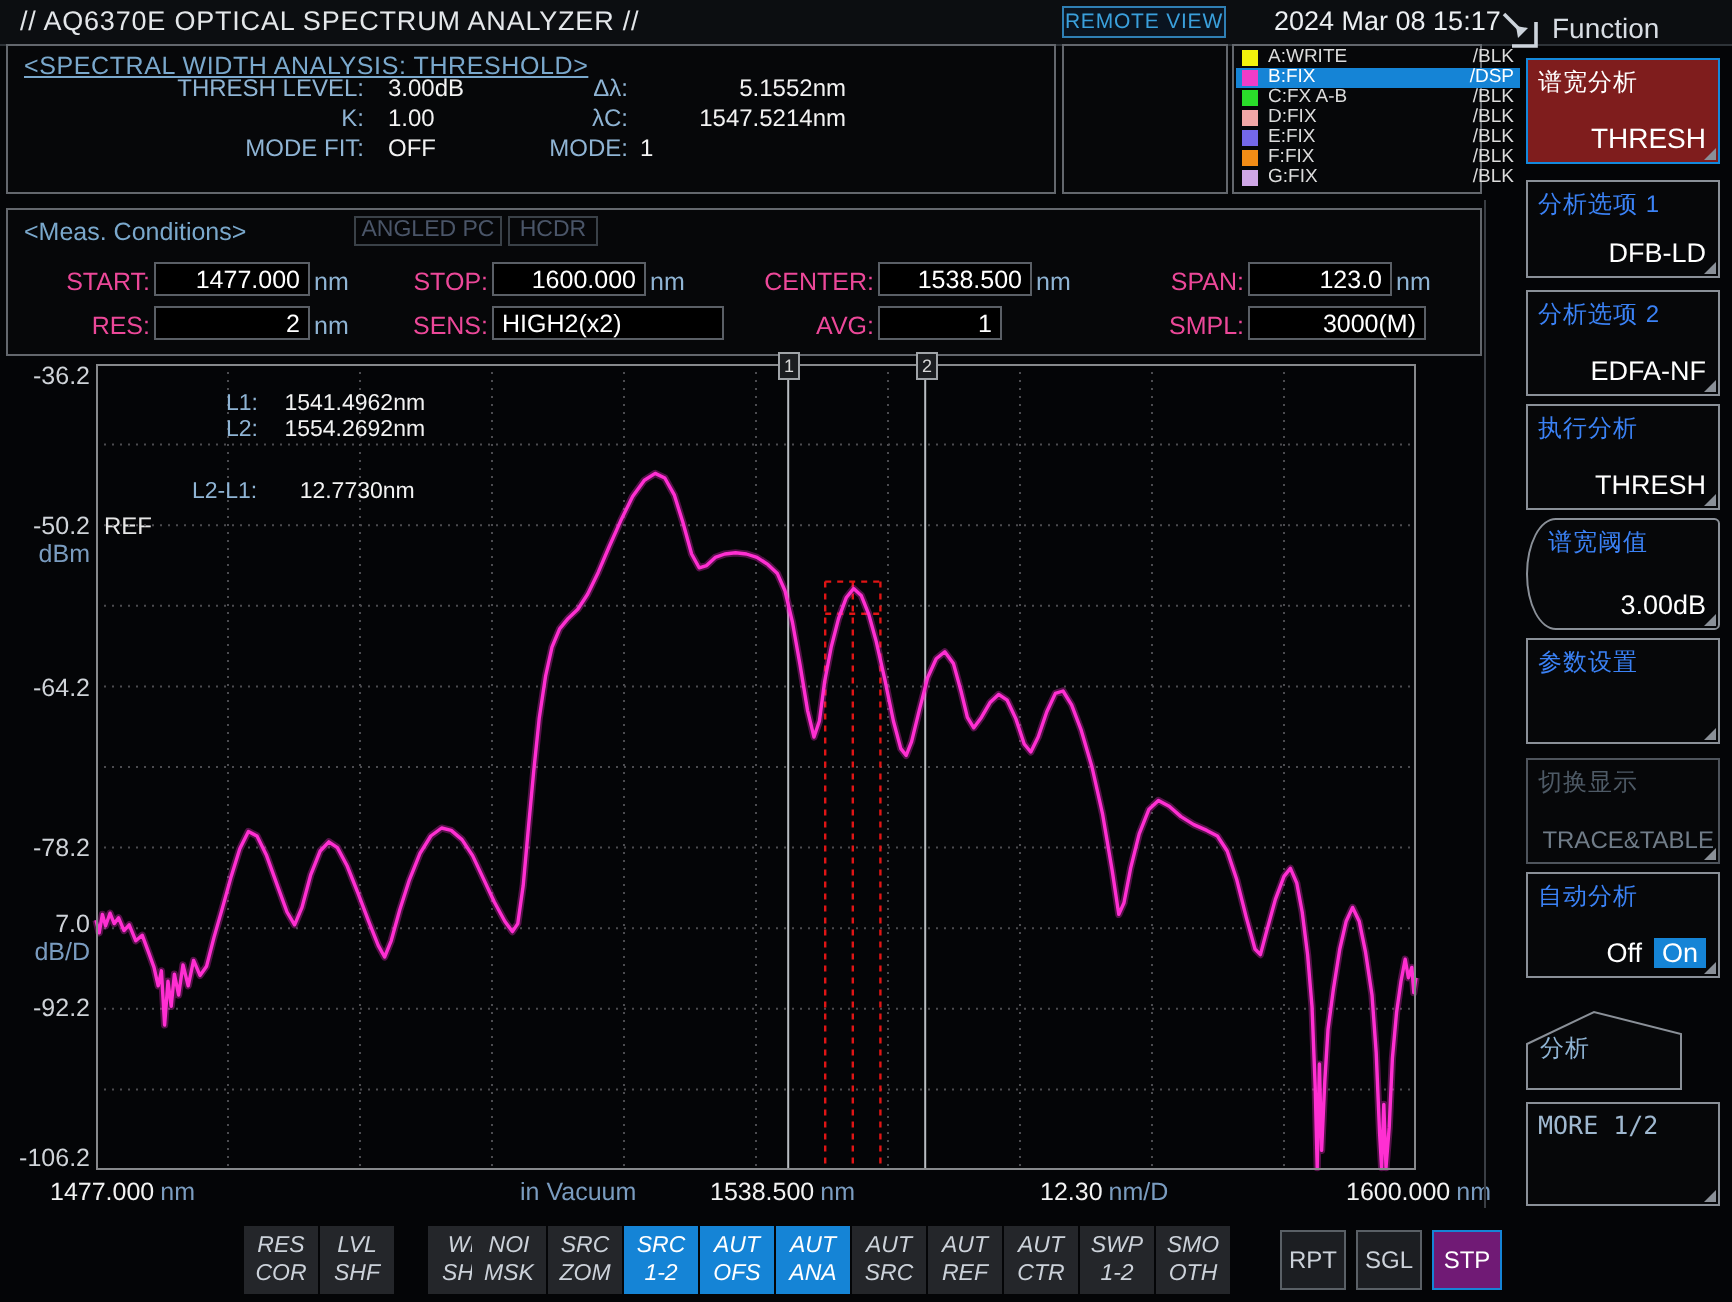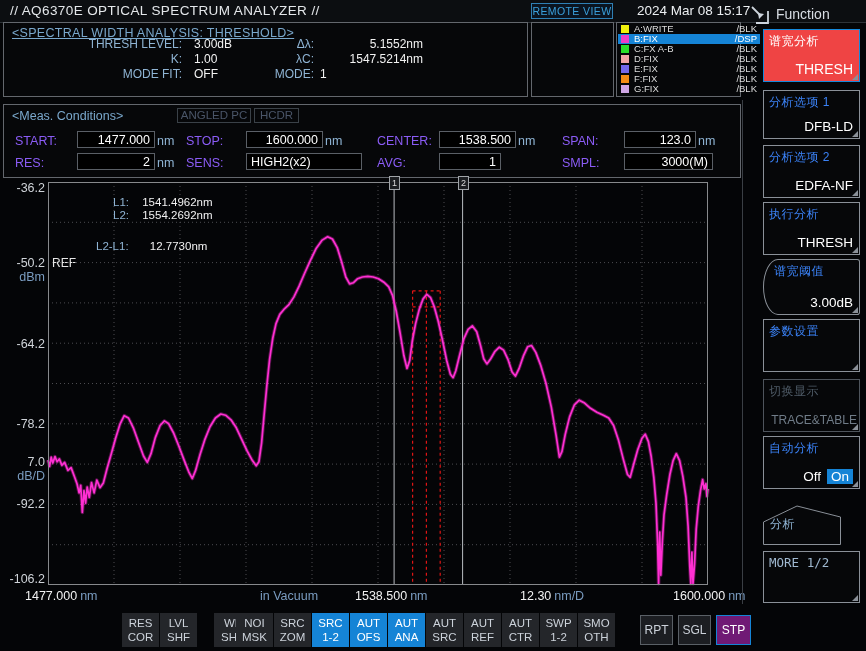--- a/index.html
+++ b/index.html
@@ -24,53 +24,53 @@
   .leg-row{position:absolute;left:1px;width:122px;height:10px;font-size:9.5px;line-height:10px;color:#dcdcdc;padding-left:20px;}
   .leg-row .sw{position:absolute;left:3px;top:1px;width:8px;height:8px;}
   .leg-row .nm{position:absolute;left:16px;top:0;}
   .leg-row .st{position:absolute;right:3px;top:0;}
   .leg-row.sel{background:#1584d6;color:#fff;}
   
   .badge{position:absolute;border:1px solid #3a4148;color:#4a5568;font-size:11.5px;text-align:center;height:13px;line-height:13px;}
   .fbox{position:absolute;background:#000;border:1px solid #5a5f66;height:15px;box-sizing:content-box;font-size:12.5px;}
   .fbox .v{position:absolute;right:4px;top:1px;color:#fff;}
   .fbox .v.l{left:4px;right:auto;}
-  .flbl{position:absolute;font-size:12.5px;color:#8b5cf6;}
+  .flbl{position:absolute;font-size:12.5px;color:#ec4899;text-align:right;}
   .funit{position:absolute;font-size:12.5px;color:#8fb4d4;}
   
   #plotwrap{position:absolute;left:48px;top:182px;width:660px;height:403px;}
   .ytick{position:absolute;width:45px;text-align:right;font-size:12.5px;color:#cfd3d8;}
   .marker-flag{position:absolute;width:9px;height:12px;border:1px solid #a0a4a8;background:#1b1d20;color:#d8d8d8;
     font-size:9px;text-align:center;line-height:12px;z-index:5;}
   .xlab{position:absolute;top:589px;font-size:12.5px;white-space:nowrap;}
   .xlab .u{color:#7a9cc0;margin-left:3px;}
   .ann{position:absolute;font-size:11.5px;white-space:nowrap;}
   .ann .al{color:#8fb4d4;}
   .ann .av{color:#f2f2f2;}
   
   #divider{position:absolute;left:742px;top:100px;width:1px;height:504px;background:#3a3e44;}
   #fn-header{position:absolute;left:776px;top:6px;font-size:14px;color:#d8dde4;}
   .fbtn{position:absolute;left:763px;width:97px;border:1px solid #8a9098;background:#060709;box-sizing:border-box;}
   .fbtn::after{content:"";position:absolute;right:1px;bottom:1px;width:0;height:0;
     border-left:6px solid transparent;border-bottom:6px solid #8a9098;}
   .fbtn .cl{position:absolute;left:5px;top:3px;font-size:12px;color:#3b82f6;letter-spacing:.5px;}
   .fbtn .cv{position:absolute;right:6px;bottom:4px;font-size:13.5px;color:#fff;}
-  .fbtn.primary{background:#ef4444;border-color:#1489dc;}
+  .fbtn.primary{background:#7f1d1d;border-color:#1489dc;}
   .fbtn.primary .cl,.fbtn.primary .cv{color:#fff;}
   .fbtn.curved{border-radius:16px 3px 3px 16px / 30px 3px 3px 30px;}
   .fbtn.disabled{border-color:#4e545c;}
   .fbtn.disabled .cl{color:#4e5a66;}
   .fbtn.disabled .cv{color:#707c88;font-size:12px;}
   .onchip{background:#1584d6;color:#fff;padding:0 4px;margin-left:6px;}
   #pentagon-label{position:absolute;left:770px;top:516px;font-size:12px;color:#8fb4d4;letter-spacing:.5px;}
   #more-btn{font-family:"DejaVu Sans Mono","Liberation Mono",monospace;}
   #more-btn .cl{font-size:12.5px;color:#9fb8d0;letter-spacing:0;}
   
   .tbtn{position:absolute;top:613px;width:37px;height:34px;background:#24262a;color:#ccd2da;
-    font-size:11.5px;line-height:1.25;text-align:center;padding-top:3px;box-sizing:border-box;}
+    font-size:11.5px;line-height:1.25;text-align:center;padding-top:3px;box-sizing:border-box;font-style:italic;}
   .tbtn.active{background:#1584d6;color:#fff;}
   .sbtn{position:absolute;top:615px;width:33px;height:30px;background:#1c1e22;border:1px solid #5a6066;
     color:#ccd2da;font-size:12px;text-align:center;line-height:28px;box-sizing:border-box;}
   .sbtn.active{background:#701a75;border-color:#1584d6;color:#fff;}
 </style>
 </head>
 <body>
 
 <div id="screen">
 

